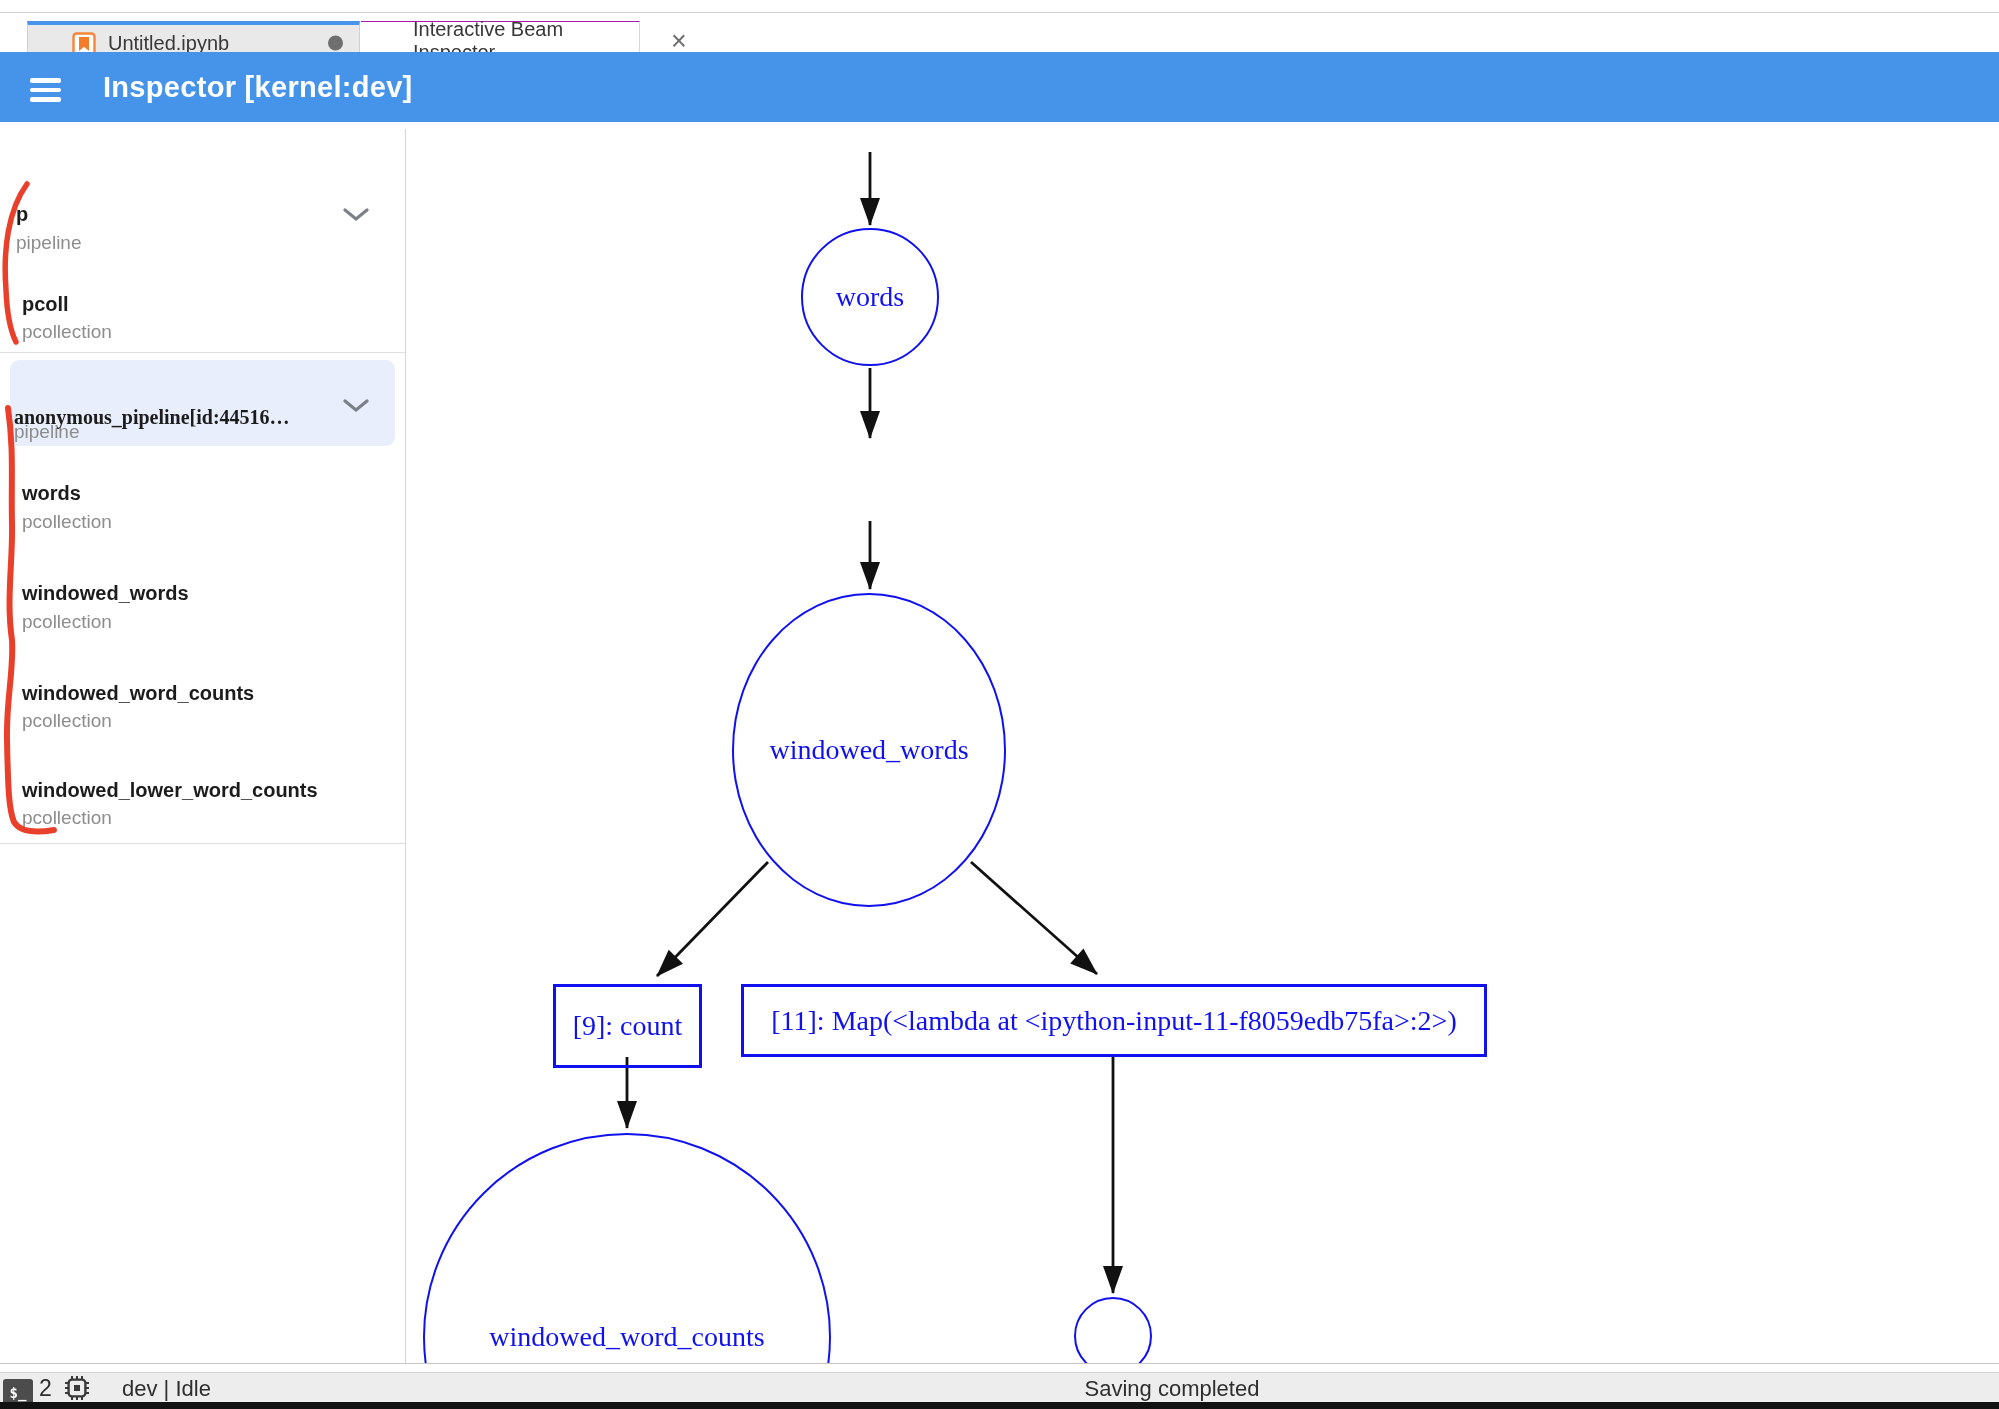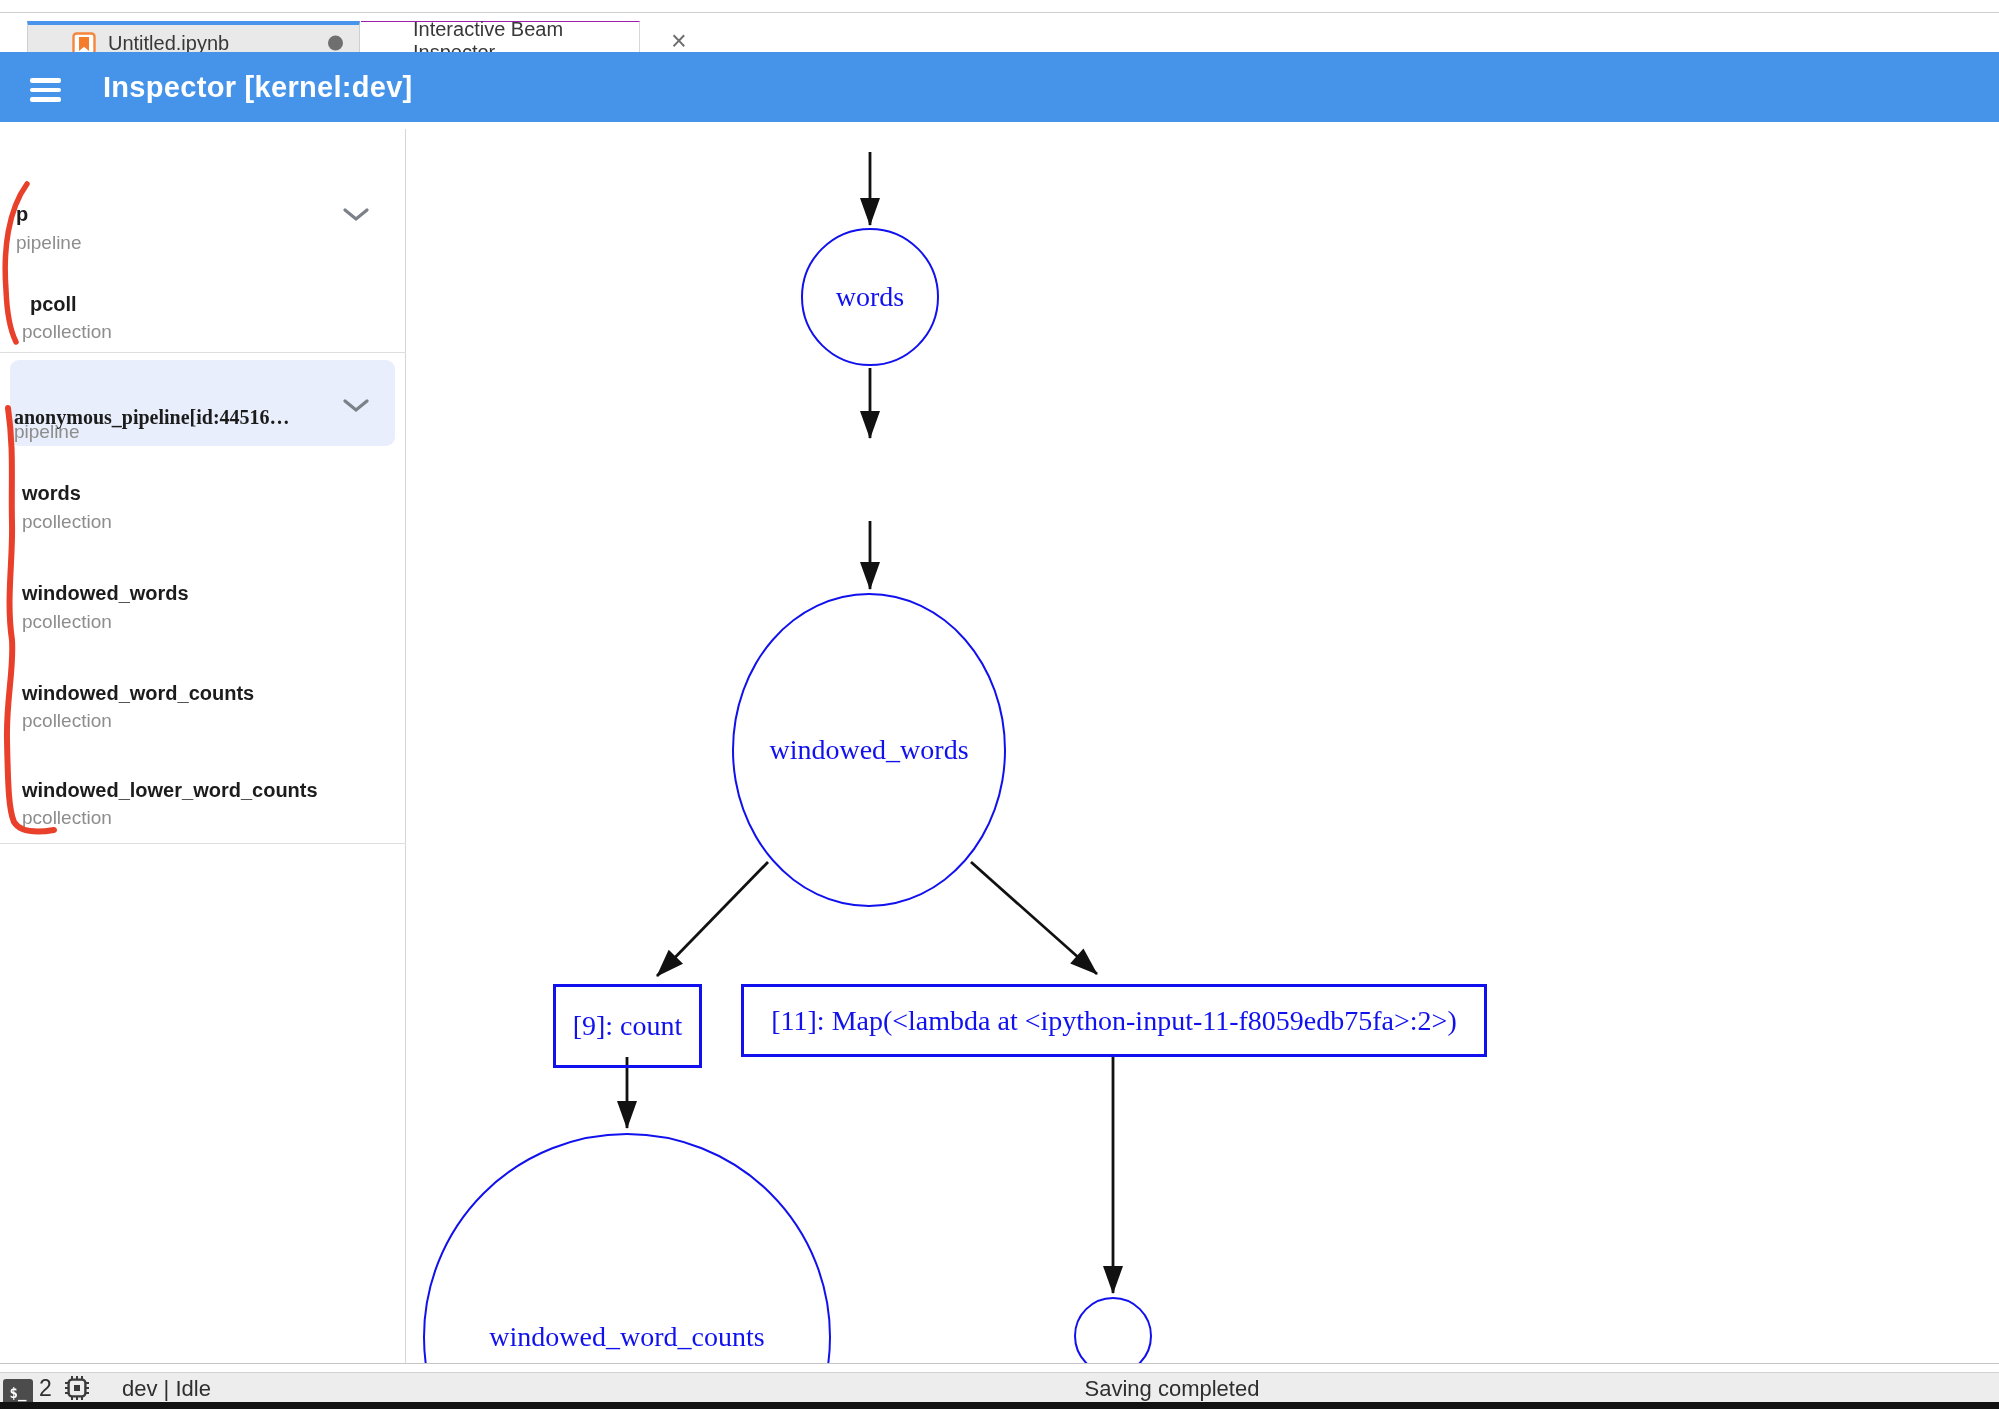--- a/index.html
+++ b/index.html
@@ -34,21 +34,21 @@
   .sidebar{position:absolute;left:0;top:0;width:406px;height:1234px;background:#fff;
            border-right:1px solid #d6d6d6;box-sizing:border-box;}
   .sdivider{position:absolute;left:0;width:406px;height:1px;background:#dedede;}
   .sd1{top:223px;} .sd2{top:714px;}
   .highlight{position:absolute;left:10px;top:231px;width:385px;height:86px;border-radius:9px;background:#e8eefb;}
   .sname{position:absolute;font-size:20px;font-weight:bold;color:#1c1c1c;white-space:nowrap;}
   .stype{position:absolute;font-size:19px;color:#8d8d8d;white-space:nowrap;}
   .chev{position:absolute;width:26px;height:16px;cursor:pointer;}
   
   .n0{left:16px;top:74px;}  .t0{left:16px;top:103px;}
-  .n1{left:22px;top:164px;margin-left:8px;} .t1{left:22px;top:192px;}
+  .n1{left:22px;top:164px;} .t1{left:22px;top:192px;}
   .n2{left:14px;top:277px;font-family:Liberation Serif, serif;} .t2{left:14px;top:292px;}
   .n3{left:22px;top:353px;} .t3{left:22px;top:382px;}
   .n4{left:22px;top:453px;} .t4{left:22px;top:482px;}
   .n5{left:22px;top:553px;} .t5{left:22px;top:581px;}
   .n6{left:22px;top:650px;} .t6{left:22px;top:678px;}
   .c0{left:343px;top:78px;} .c2{left:343px;top:269px;}
   .annot{position:absolute;left:0;top:0;pointer-events:none;}
 
   
   .gnode{position:absolute;display:flex;align-items:center;justify-content:center;box-sizing:border-box;

